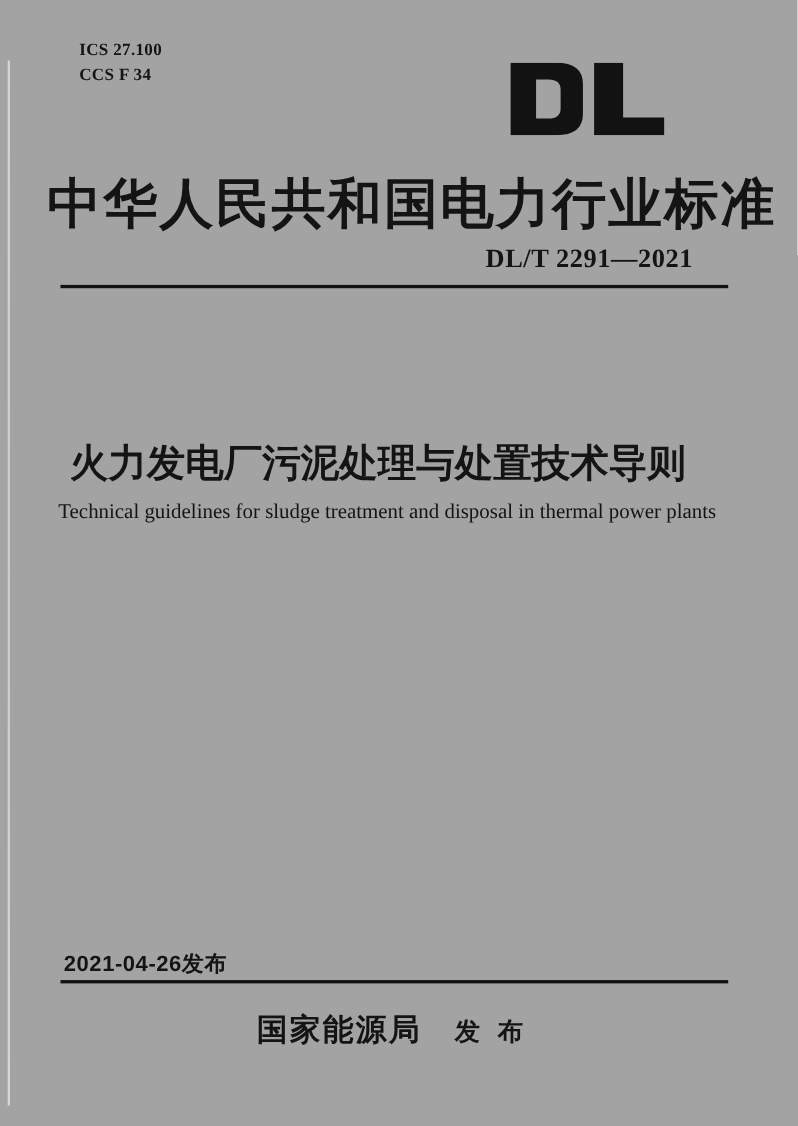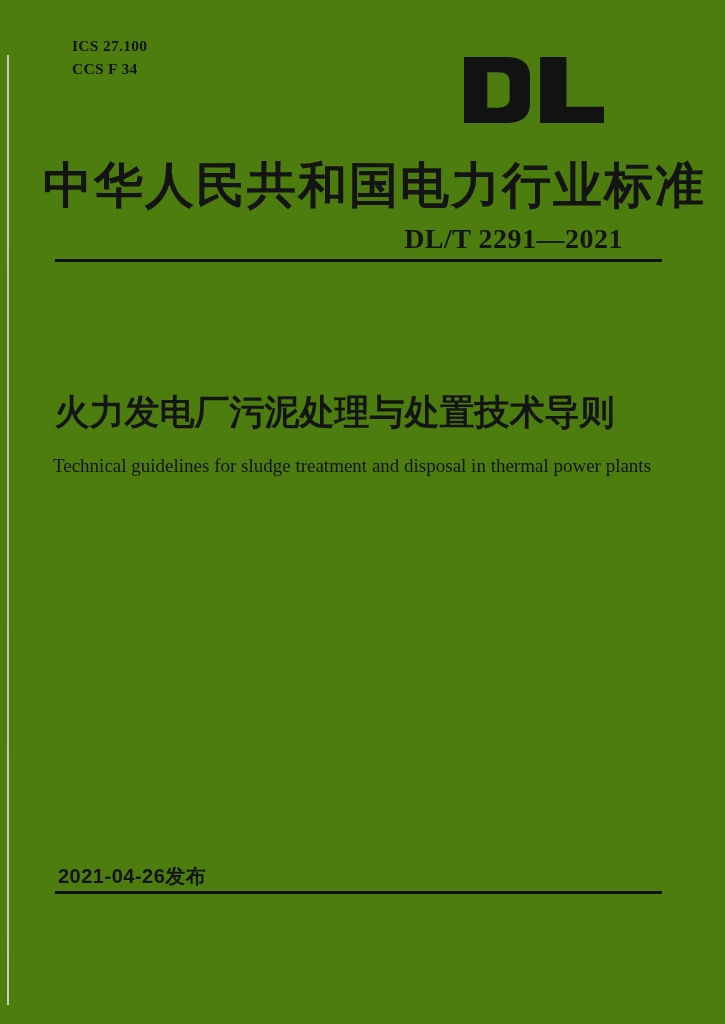--- a/index.html
+++ b/index.html
@@ -5,21 +5,21 @@
   html, body {
     margin: 0;
     padding: 0;
     background: #e9e9e9;
   }
   .page {
     position: relative;
     width: 725px;
     height: 1024px;
     margin: 0 auto;
-    background: #4d7c0f;
+    background: #a3a3a3;
     overflow: hidden;
     color: #141414;
     font-family: "Liberation Serif", serif;
   }
   
   .scan-line {
     position: absolute;
     left: 7px;
     top: 55px;
     width: 2px;
@@ -50,41 +50,41 @@
     text-align: center;
     font-size: 49px;
     font-weight: bold;
     letter-spacing: 2px;
     font-family: "Liberation Serif", serif;
     white-space: nowrap;
   }
   .standard-number {
     position: absolute;
     top: 223px;
-    right: 102px;
-    font-size: 28px;
+    right: 95px;
+    font-size: 24px;
     font-weight: bold;
     letter-spacing: 0.5px;
     font-family: "Liberation Serif", serif;
   }
   .rule {
     position: absolute;
     left: 55px;
     width: 607px;
     height: 3px;
     background: #121212;
   }
   .rule-top { top: 259px; }
   .rule-bottom { top: 891px; }
   .doc-title-zh {
     position: absolute;
     left: 0;
     top: 389px;
     width: 669px;
-    margin: 0;
+    margin: 9px;
     text-align: center;
     font-size: 35px;
     font-weight: bold;
     letter-spacing: 0px;
     font-family: "Liberation Sans", sans-serif;
     white-space: nowrap;
   }
   .doc-title-en {
     position: absolute;
     left: 0;
@@ -158,14 +158,18 @@
   <div class="doc-title-en">Technical guidelines for sludge treatment and disposal in thermal power plants</div>
 
   <div class="date-row">
     <div>
       <span>2021-04-26</span><span>发布</span>
     </div>
   </div>
 
   <div class="rule rule-bottom"></div>
 
+  <div class="publisher-line">
+    <span class="publisher-name">国家能源局</span>
+    <span class="publish-action">发布</span>
+  </div>
 
 </div>
 
 </body></html>

